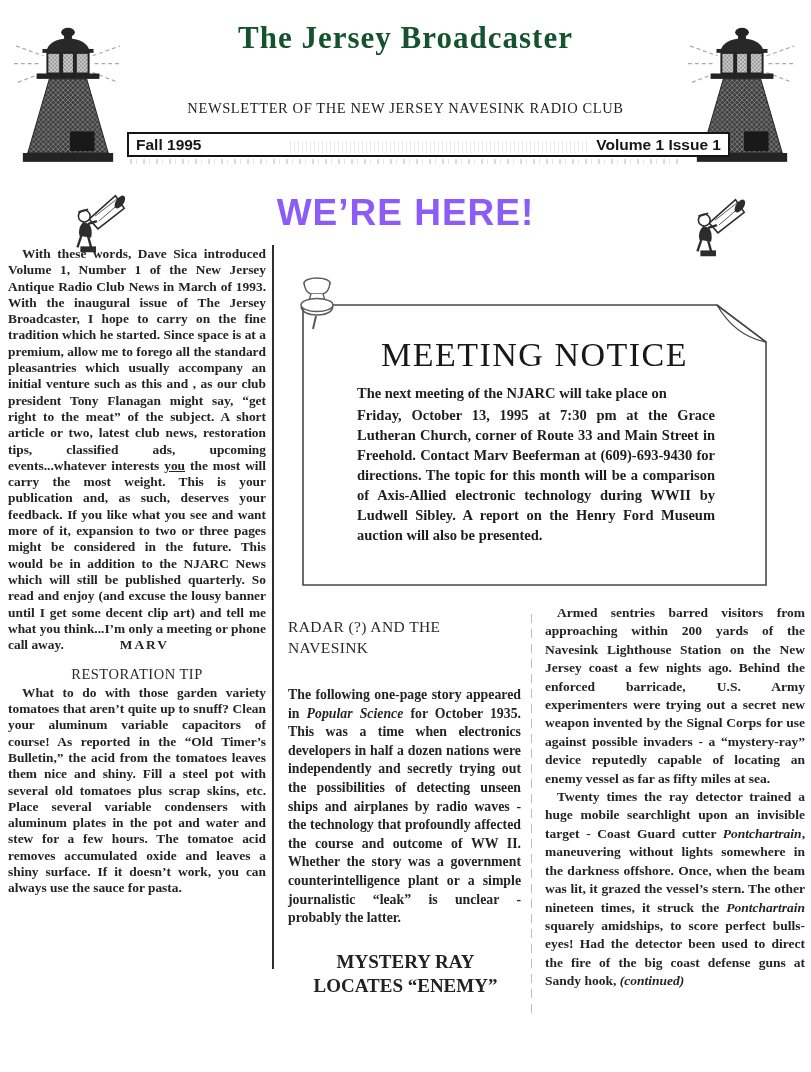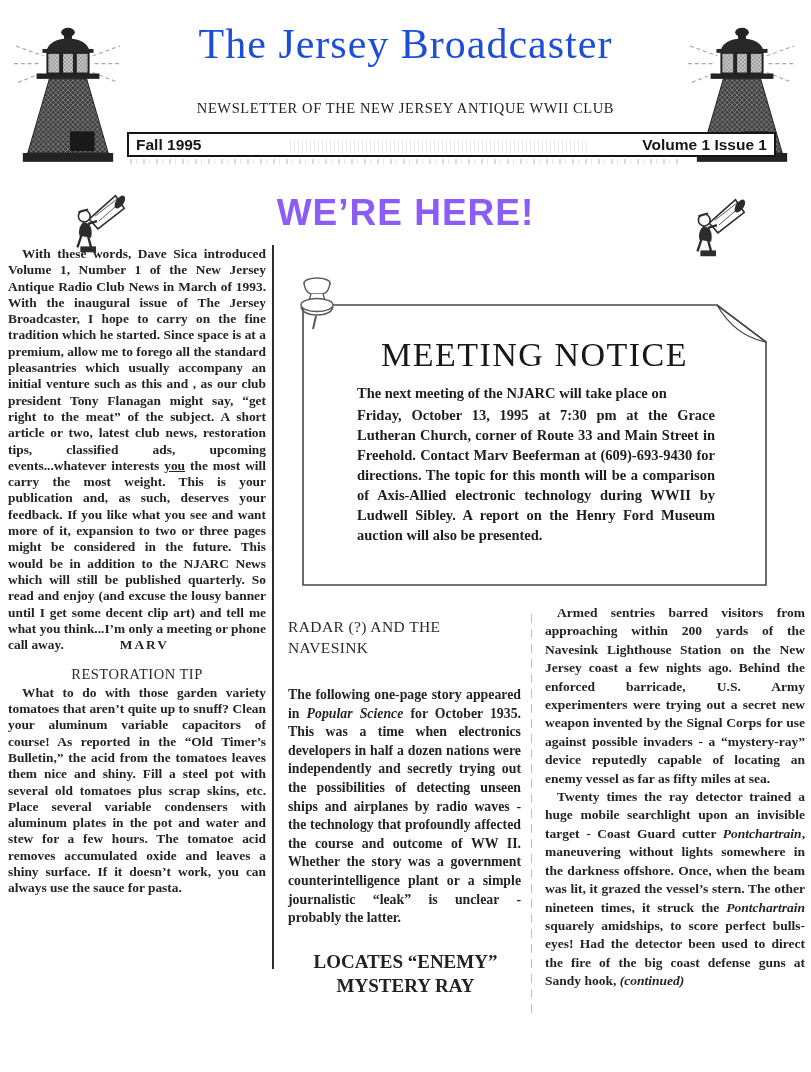--- a/index.html
+++ b/index.html
@@ -4,29 +4,29 @@
 <style>
   html,body{margin:0;padding:0;background:#e8e8e8;}
   .page{
     position:relative; width:811px; height:1072px; margin:0 auto;
     background:#ffffff; color:#1f1f1f; overflow:hidden;
     font-family:"Liberation Serif", serif;
   }
   
   .masthead-title{
     position:absolute; left:0; top:20px; width:811px; text-align:center;
-    font-family:"Liberation Serif", serif; font-size:42px; font-weight:400;
-    color:#1d4ed8; letter-spacing:1px;
+    font-family:"Liberation Serif", serif; font-size:31px; font-weight:700;
+    color:#14532d; letter-spacing:1px;
   }
   .masthead-subtitle{
     position:absolute; left:0; top:100px; width:811px; text-align:center;
     font-size:14.5px; letter-spacing:.6px; color:#222;
   }
   .issue-bar{
-    position:absolute; left:127px; top:132px; width:649px; height:25px;
+    position:absolute; left:127px; top:132px; width:603px; height:25px;
     border:2px solid #151515; background:#fff;
     display:flex; align-items:center; justify-content:space-between;
     font-family:"Liberation Sans", sans-serif; font-weight:bold; font-size:15.5px;
     padding:0 7px; box-sizing:border-box; color:#161616;
   }
   .scan-noise{
     position:absolute; left:130px; top:159px; width:548px; height:5px;
     background:repeating-linear-gradient(90deg,#bdbdbd 0 2px,transparent 2px 6px,#d2d2d2 6px 7px,transparent 7px 13px);
     opacity:.55;
   }
@@ -143,21 +143,21 @@
     <rect x="34" y="27" width="42" height="21" fill="url(#winhatch)" stroke="#232323" stroke-width="2"></rect>
     <rect x="46" y="27" width="4" height="21" fill="#232323"></rect>
     <rect x="60" y="27" width="4" height="21" fill="#232323"></rect>
     <rect x="23" y="48" width="64" height="5.5" fill="#232323"></rect>
     <path d="M36,53.5 L74,53.5 L96,129 L14,129 Z" fill="url(#hatch)" stroke="#232323" stroke-width="1"></path>
     <rect x="57" y="107" width="25" height="20" fill="#191919"></rect>
     <rect x="9" y="129" width="92" height="9" fill="#232323"></rect>
   </svg>
 
   <div class="masthead-title">The Jersey Broadcaster</div>
-  <div class="masthead-subtitle">NEWSLETTER OF THE NEW JERSEY ANTIQUE WWII CLUB</div>
+  <div class="masthead-subtitle">NEWSLETTER OF THE NEW JERSEY NAVESINK RADIO CLUB</div>
 
   <div class="issue-bar">
     <span>Fall 1995</span>
     <span>Volume 1 Issue 1</span>
   </div>
   <div class="bar-noise"></div>
   <div class="scan-noise"></div>
 
   <svg class="crier left" viewBox="0 0 80 70">
     <path d="M34,31 L61,7 L70,20 L43,41 Z" fill="#fff" stroke="#2c2c2c" stroke-width="1.6"></path>
@@ -212,22 +212,22 @@
   <div class="notice-body">Friday, October 13, 1995 at 7:30 pm at the Grace Lutheran Church, corner of Route 33 and Main Street in Freehold.  Contact Marv Beeferman at (609)-693-9430 for directions.  The topic for this month will be a comparison of Axis-Allied electronic technology during WWII by Ludwell Sibley.  A report on the Henry Ford Museum auction will also be presented.</div>
 
   <div class="radar-heading">
     <div>RADAR (?) AND THE</div>
     <div>NAVESINK</div>
   </div>
   <div class="col mid-col">
     <p><span>The following one-page story appeared in </span><span class="italic">Popular Science</span><span> for October 1935.   This was a time when electronics developers in half a dozen nations were independently and secretly trying out the possibilities of detecting unseen ships and airplanes by radio waves - the technology that profoundly affected the course and outcome of WW II. Whether the story was a  government counterintelligence plant or  a simple journalistic “leak” is unclear - probably the latter.</span></p>
   </div>
   <div class="mystery-subhead">
+    <div>MYSTERY RAY</div>
     <div>LOCATES “ENEMY”</div>
-    <div>MYSTERY RAY</div>
   </div>
 
   <div class="col right-col">
     <p>Armed sentries barred visitors from approaching within 200 yards of the Navesink Lighthouse Station on the New Jersey coast a few nights ago. Behind the enforced barricade, U.S. Army experimenters were trying out a secret new weapon invented by the Signal Corps for use against possible invaders - a “mystery-ray” device reputedly capable of locating an enemy vessel as far as fifty miles at sea.</p>
     <p><span>Twenty times the ray detector trained a huge mobile searchlight upon an invisible target - Coast Guard cutter </span><span class="italic">Pontchartrain</span><span>, maneuvering without lights somewhere in the darkness offshore.  Once, when the beam was lit, it grazed the vessel’s stern.  The other nineteen times, it struck the </span><span class="italic">Pontchartrain</span><span> squarely amidships, to score perfect bulls-eyes! Had the detector been used to direct the fire of the big coast defense guns at Sandy hook, </span><span class="italic">(continued)</span></p>
   </div>
 
 </div>
 
 </body></html>

